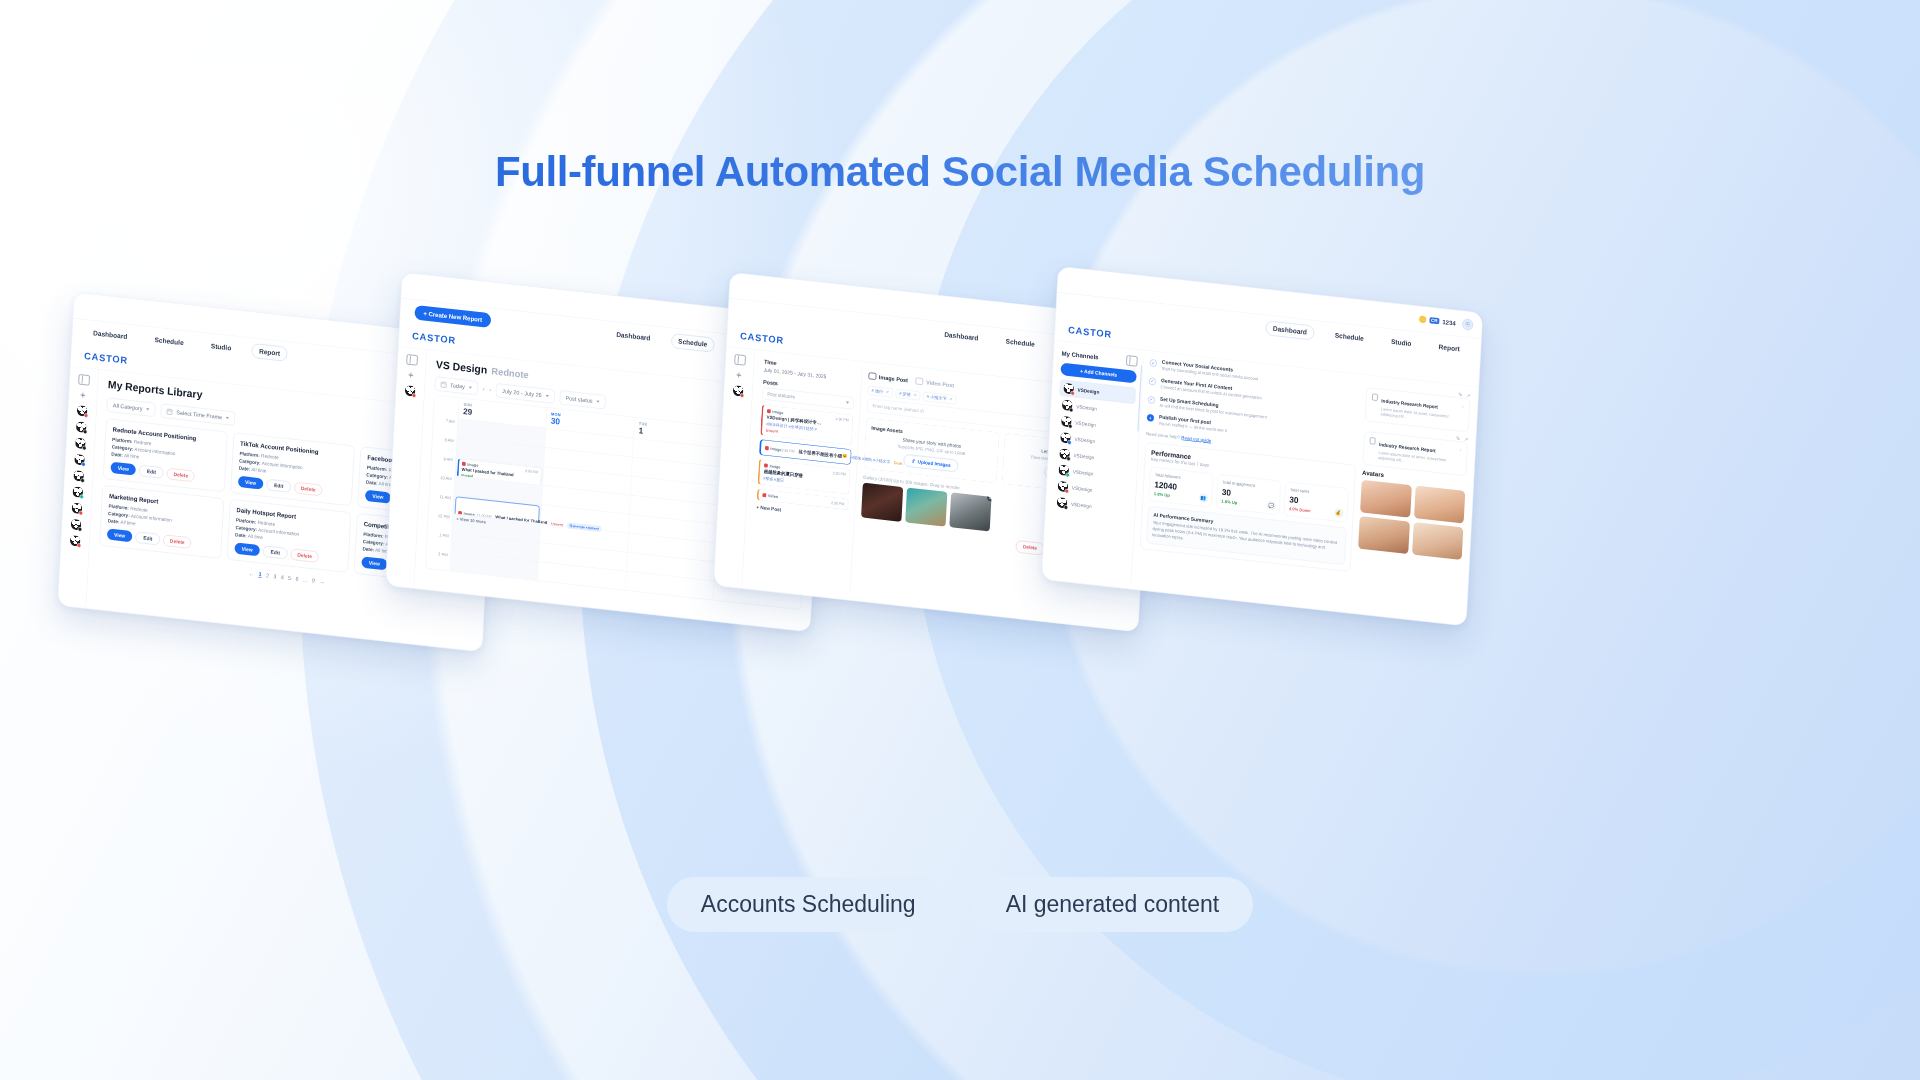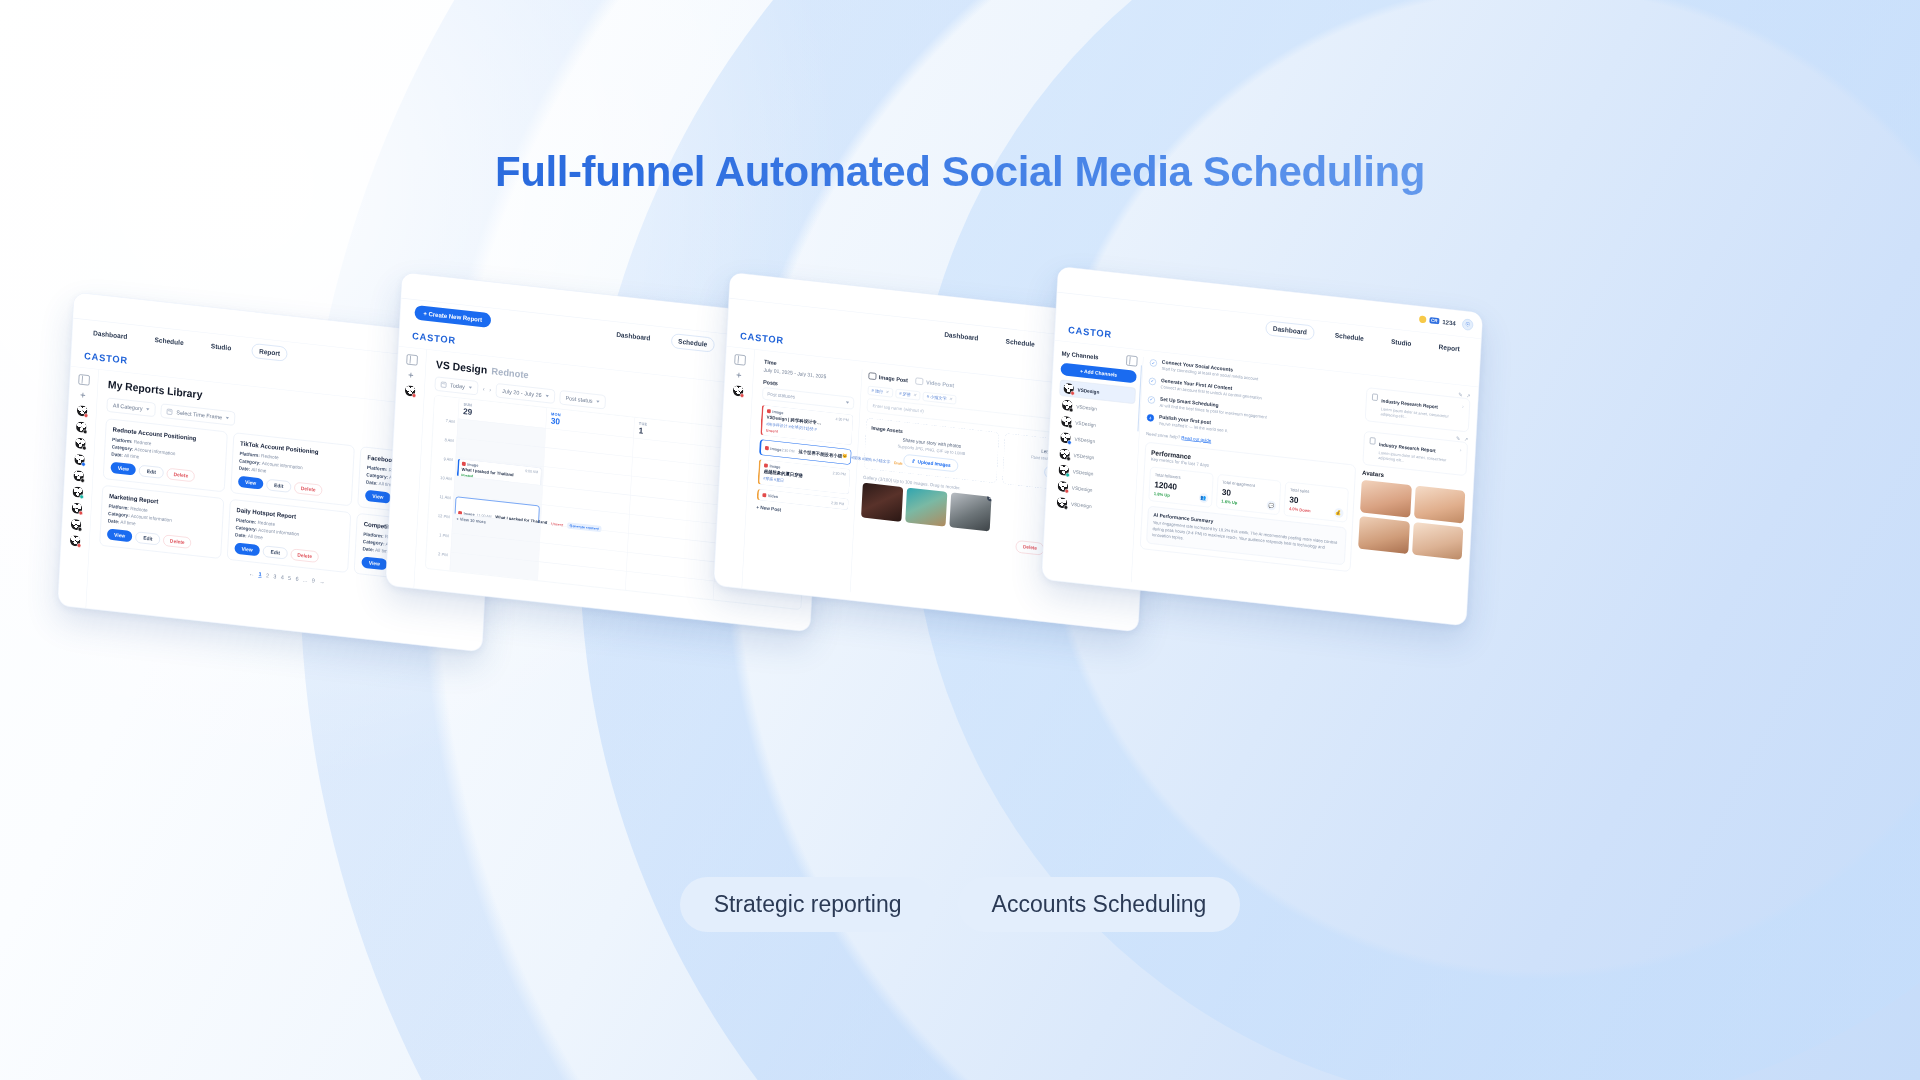--- a/index.html
+++ b/index.html
@@ -986,15 +986,15 @@
             </div>
           </div>
         </div>
       </div>
     </div>
   </div>
 
 </div>
 
 <div id="captions">
-  <span class="cap">Strategic reporting</span>
   <span class="cap">Accounts Scheduling</span>
+  <span class="cap">AI generated content</span>
 </div>
 
 </body></html>

